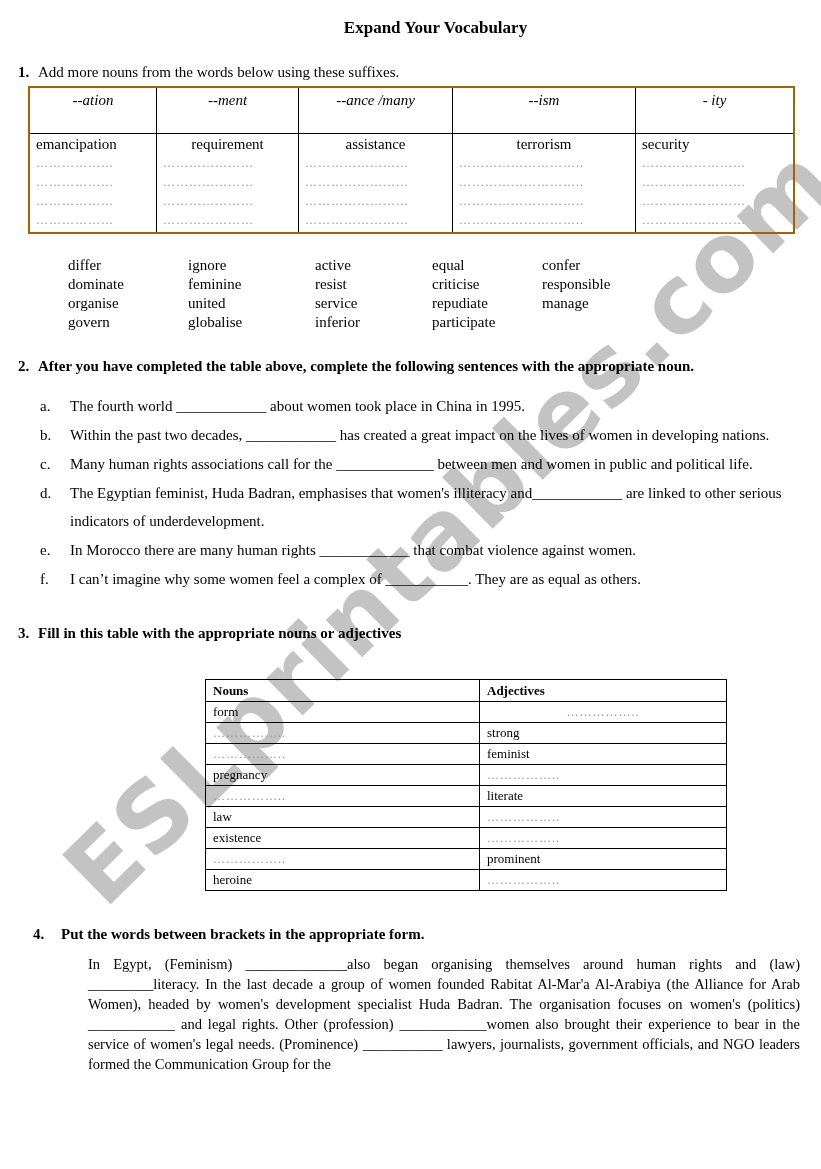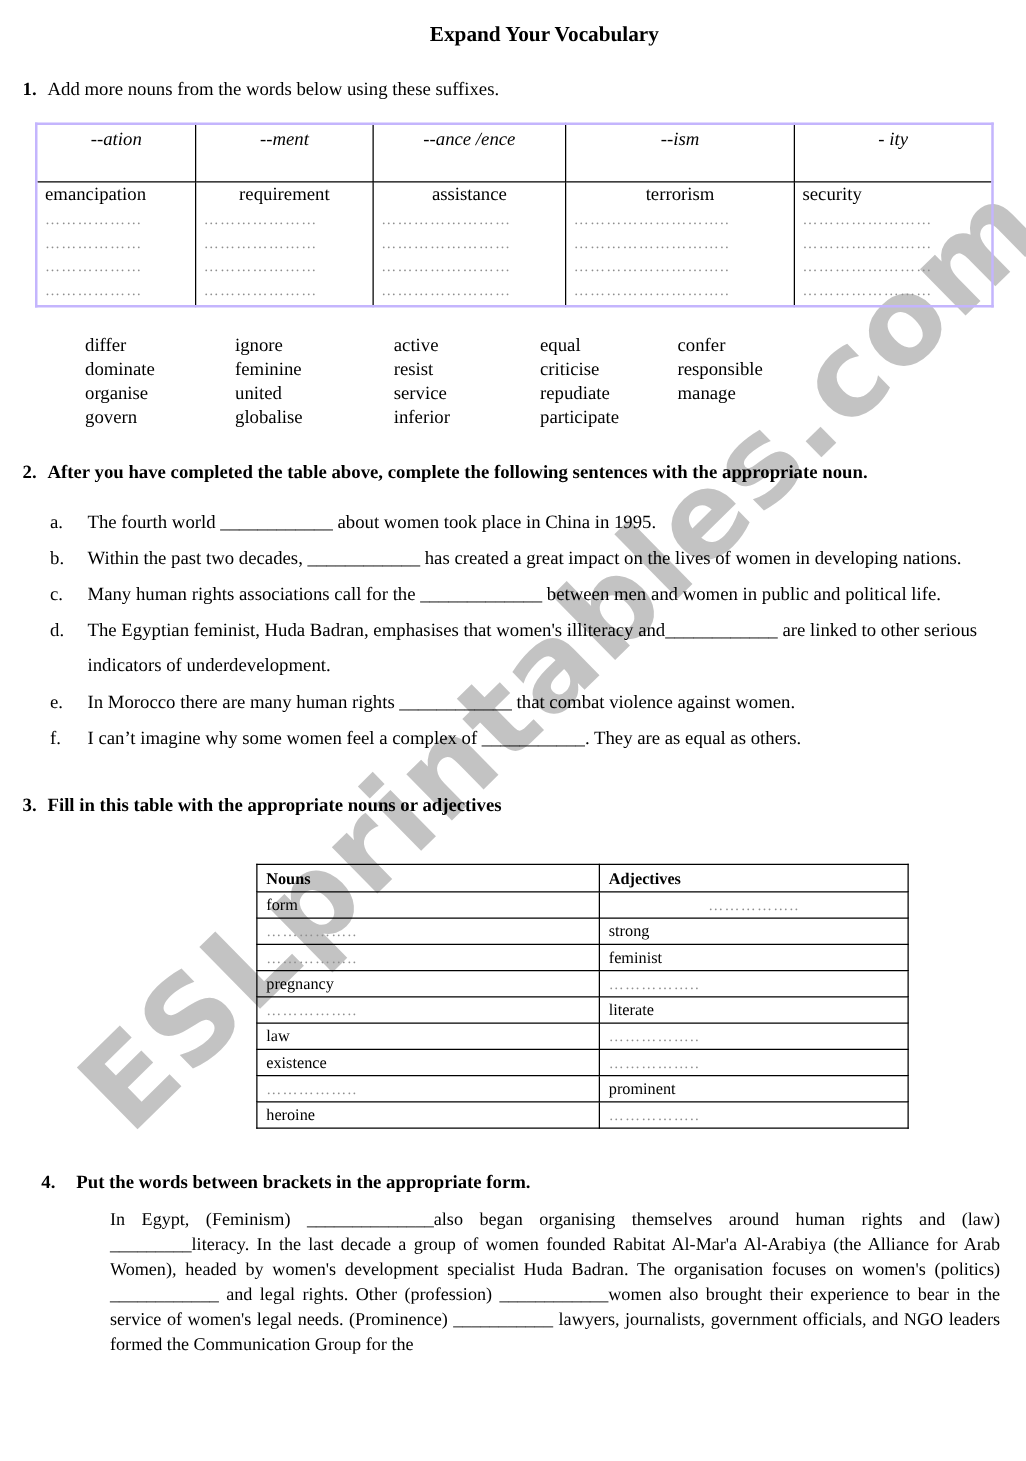--- a/index.html
+++ b/index.html
@@ -18,21 +18,21 @@
   .content { position:relative; z-index:1; }
   .title { margin:0; padding:18px 12px 0 62px; text-align:center; font-size:17px; font-weight:bold; }
   .instr { display:flex; margin:24px 14px 0 18px; line-height:20px; }
   .instr .num { flex:none; width:20px; font-weight:bold; }
   .instr.bold { font-weight:bold; }
   .instr.s3 { margin-top:30px; }
   .instr.s4 { margin-top:33px; margin-left:33px; }
   .instr.s4 .num { width:28px; }
 
   table { border-collapse:collapse; table-layout:fixed; }
-  .t1 { margin:16px 0 0 28px; width:749px; border:2px solid #c4b5fd; }
+  .t1 { margin:4px 0 0 28px; width:749px; border:2px solid #a16207; }
   .t1 th, .t1 td { border:1px solid #000; }
   .t1 th { height:40px; vertical-align:top; padding-top:4px; text-align:center;
            font-style:italic; font-weight:normal; font-size:15px; }
   .t1 td { height:95px; vertical-align:top; padding:1px 6px 2px 6px; }
   .t1 .word { display:block; line-height:19px; }
   .t1 td.ctr .word { text-align:center; }
   .dotline { line-height:19px; font-size:12px; letter-spacing:1px; color:#8f8f8f; text-align:left; }
 
   .wordbank { margin:22px 0 0 68px; line-height:19px; }
   .wb-row { display:grid; grid-template-columns:120px 127px 117px 110px auto; }
@@ -65,21 +65,21 @@
     <div class="instr">
       <span class="num">1.</span>
       <span>Add more nouns from the words below using these suffixes.</span>
     </div>
 
     <table class="t1">
       <thead>
         <tr>
           <th style="width:124px">--ation</th>
           <th style="width:139px">--ment</th>
-          <th style="width:151px">--ance /ence</th>
+          <th style="width:151px">--ance /many</th>
           <th style="width:180px">--ism</th>
           <th style="width:155px">- ity</th>
         </tr>
       </thead>
       <tbody>
         <tr>
           <td>
             <span class="word">emancipation</span>
             <div class="dotline">………………</div>
             <div class="dotline">………………</div>

